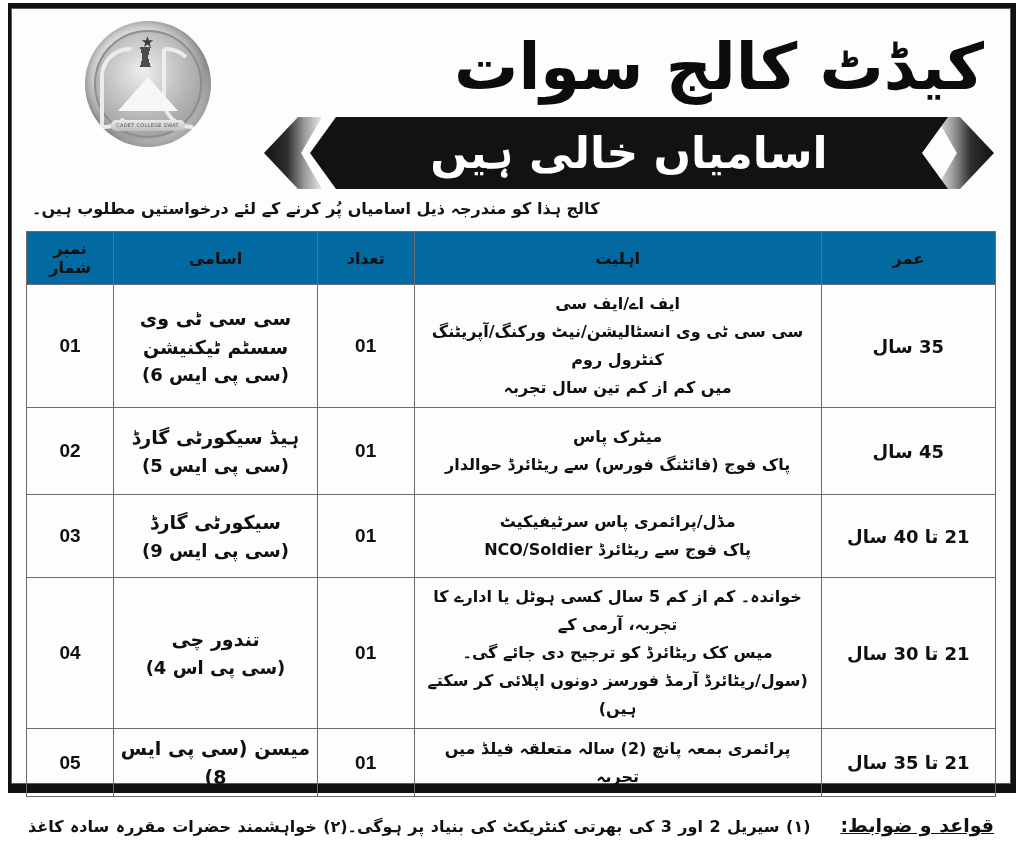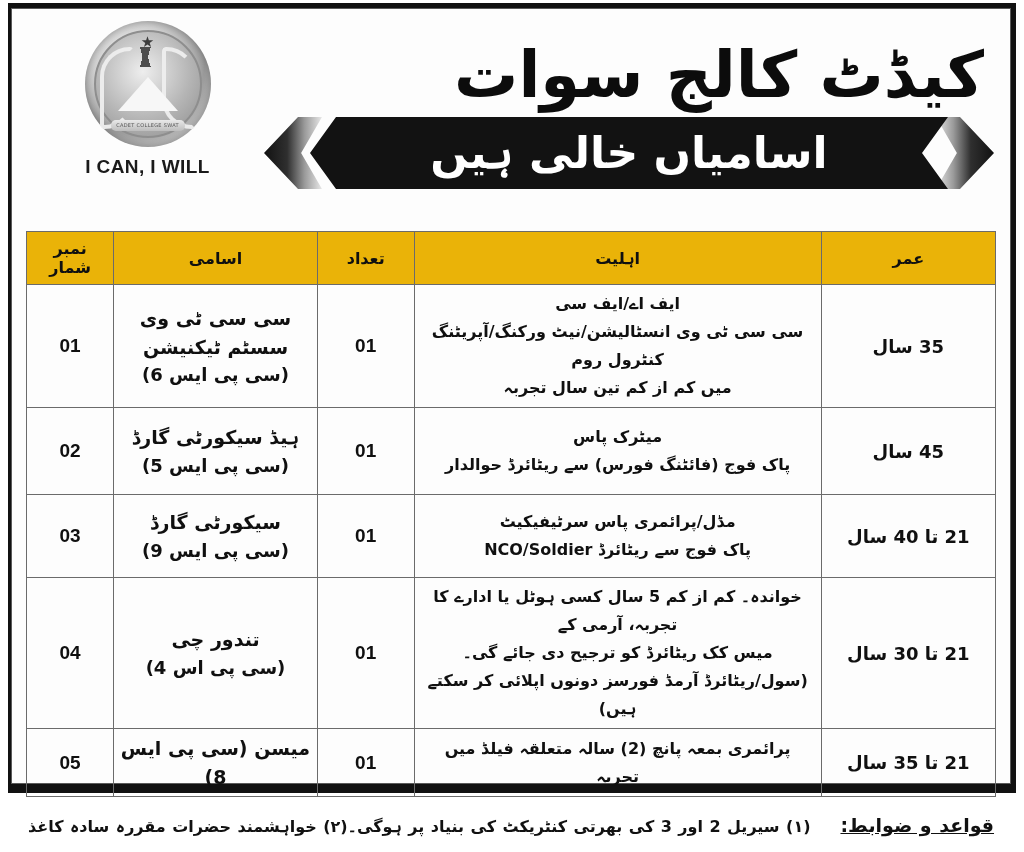--- a/index.html
+++ b/index.html
@@ -132,21 +132,21 @@
     font-size: 19px;
     line-height: 1.12;
     letter-spacing: .4px;
     color: #1a1a1a;
     direction: ltr;
   }
 
   
   .title-row {
     position: absolute;
-    top: 18px;
+    top: 10px;
     right: 20px;
     left: 262px;
     height: 96px;
     display: flex;
     align-items: center;
     justify-content: flex-start;
   }
   .college-title {
     font-family: "DejaVu Sans", sans-serif;
     font-weight: bold;
@@ -229,21 +229,21 @@
     direction: rtl;
   }
   table.vac th, table.vac td {
     border: 1px solid #6b6b6b;
     text-align: center;
     vertical-align: middle;
     padding: 5px 6px;
     color: #101010;
   }
   table.vac thead th {
-    background: #eab308;
+    background: #0369a1;
     font-size: 16px;
     font-weight: bold;
     height: 40px;
     padding: 6px 4px;
   }
   col.c-sr    { width: 9%;  }
   col.c-post  { width: 21%; }
   col.c-num   { width: 10%; }
   col.c-elig  { width: 42%; }
   col.c-age   { width: 18%; }
@@ -293,36 +293,36 @@
         <div class="crest">
           <div class="ring"></div>
           <div class="wreath-l"></div>
           <div class="wreath-r"></div>
           <div class="star">★</div>
           <div class="eagle"></div>
           <div class="book"></div>
           <div class="scroll">CADET COLLEGE SWAT</div>
         </div>
         <div class="motto">
-          <div>I CAN, I WILL</div>
         </div>
       </div>
 
       <div class="title-row">
         <div class="college-title">کیڈٹ کالج سوات</div>
       </div>
 
       <div class="banner-wrap">
         <div class="chev-left"></div>
         <div class="chev-right"></div>
         <div class="banner">
           <span class="banner-text">اسامیاں خالی ہیں</span>
         </div>
       </div>
 
+      <div class="intro-line">کالج ہذا کو مندرجہ ذیل اسامیاں پُر کرنے کے لئے درخواستیں مطلوب ہیں۔</div>
     </div>
 
     <div class="tbl-wrap">
       <table class="vac">
         <colgroup>
           <col class="c-age">
             <col class="c-elig">
             <col class="c-num">
             <col class="c-post">
             <col class="c-sr">

